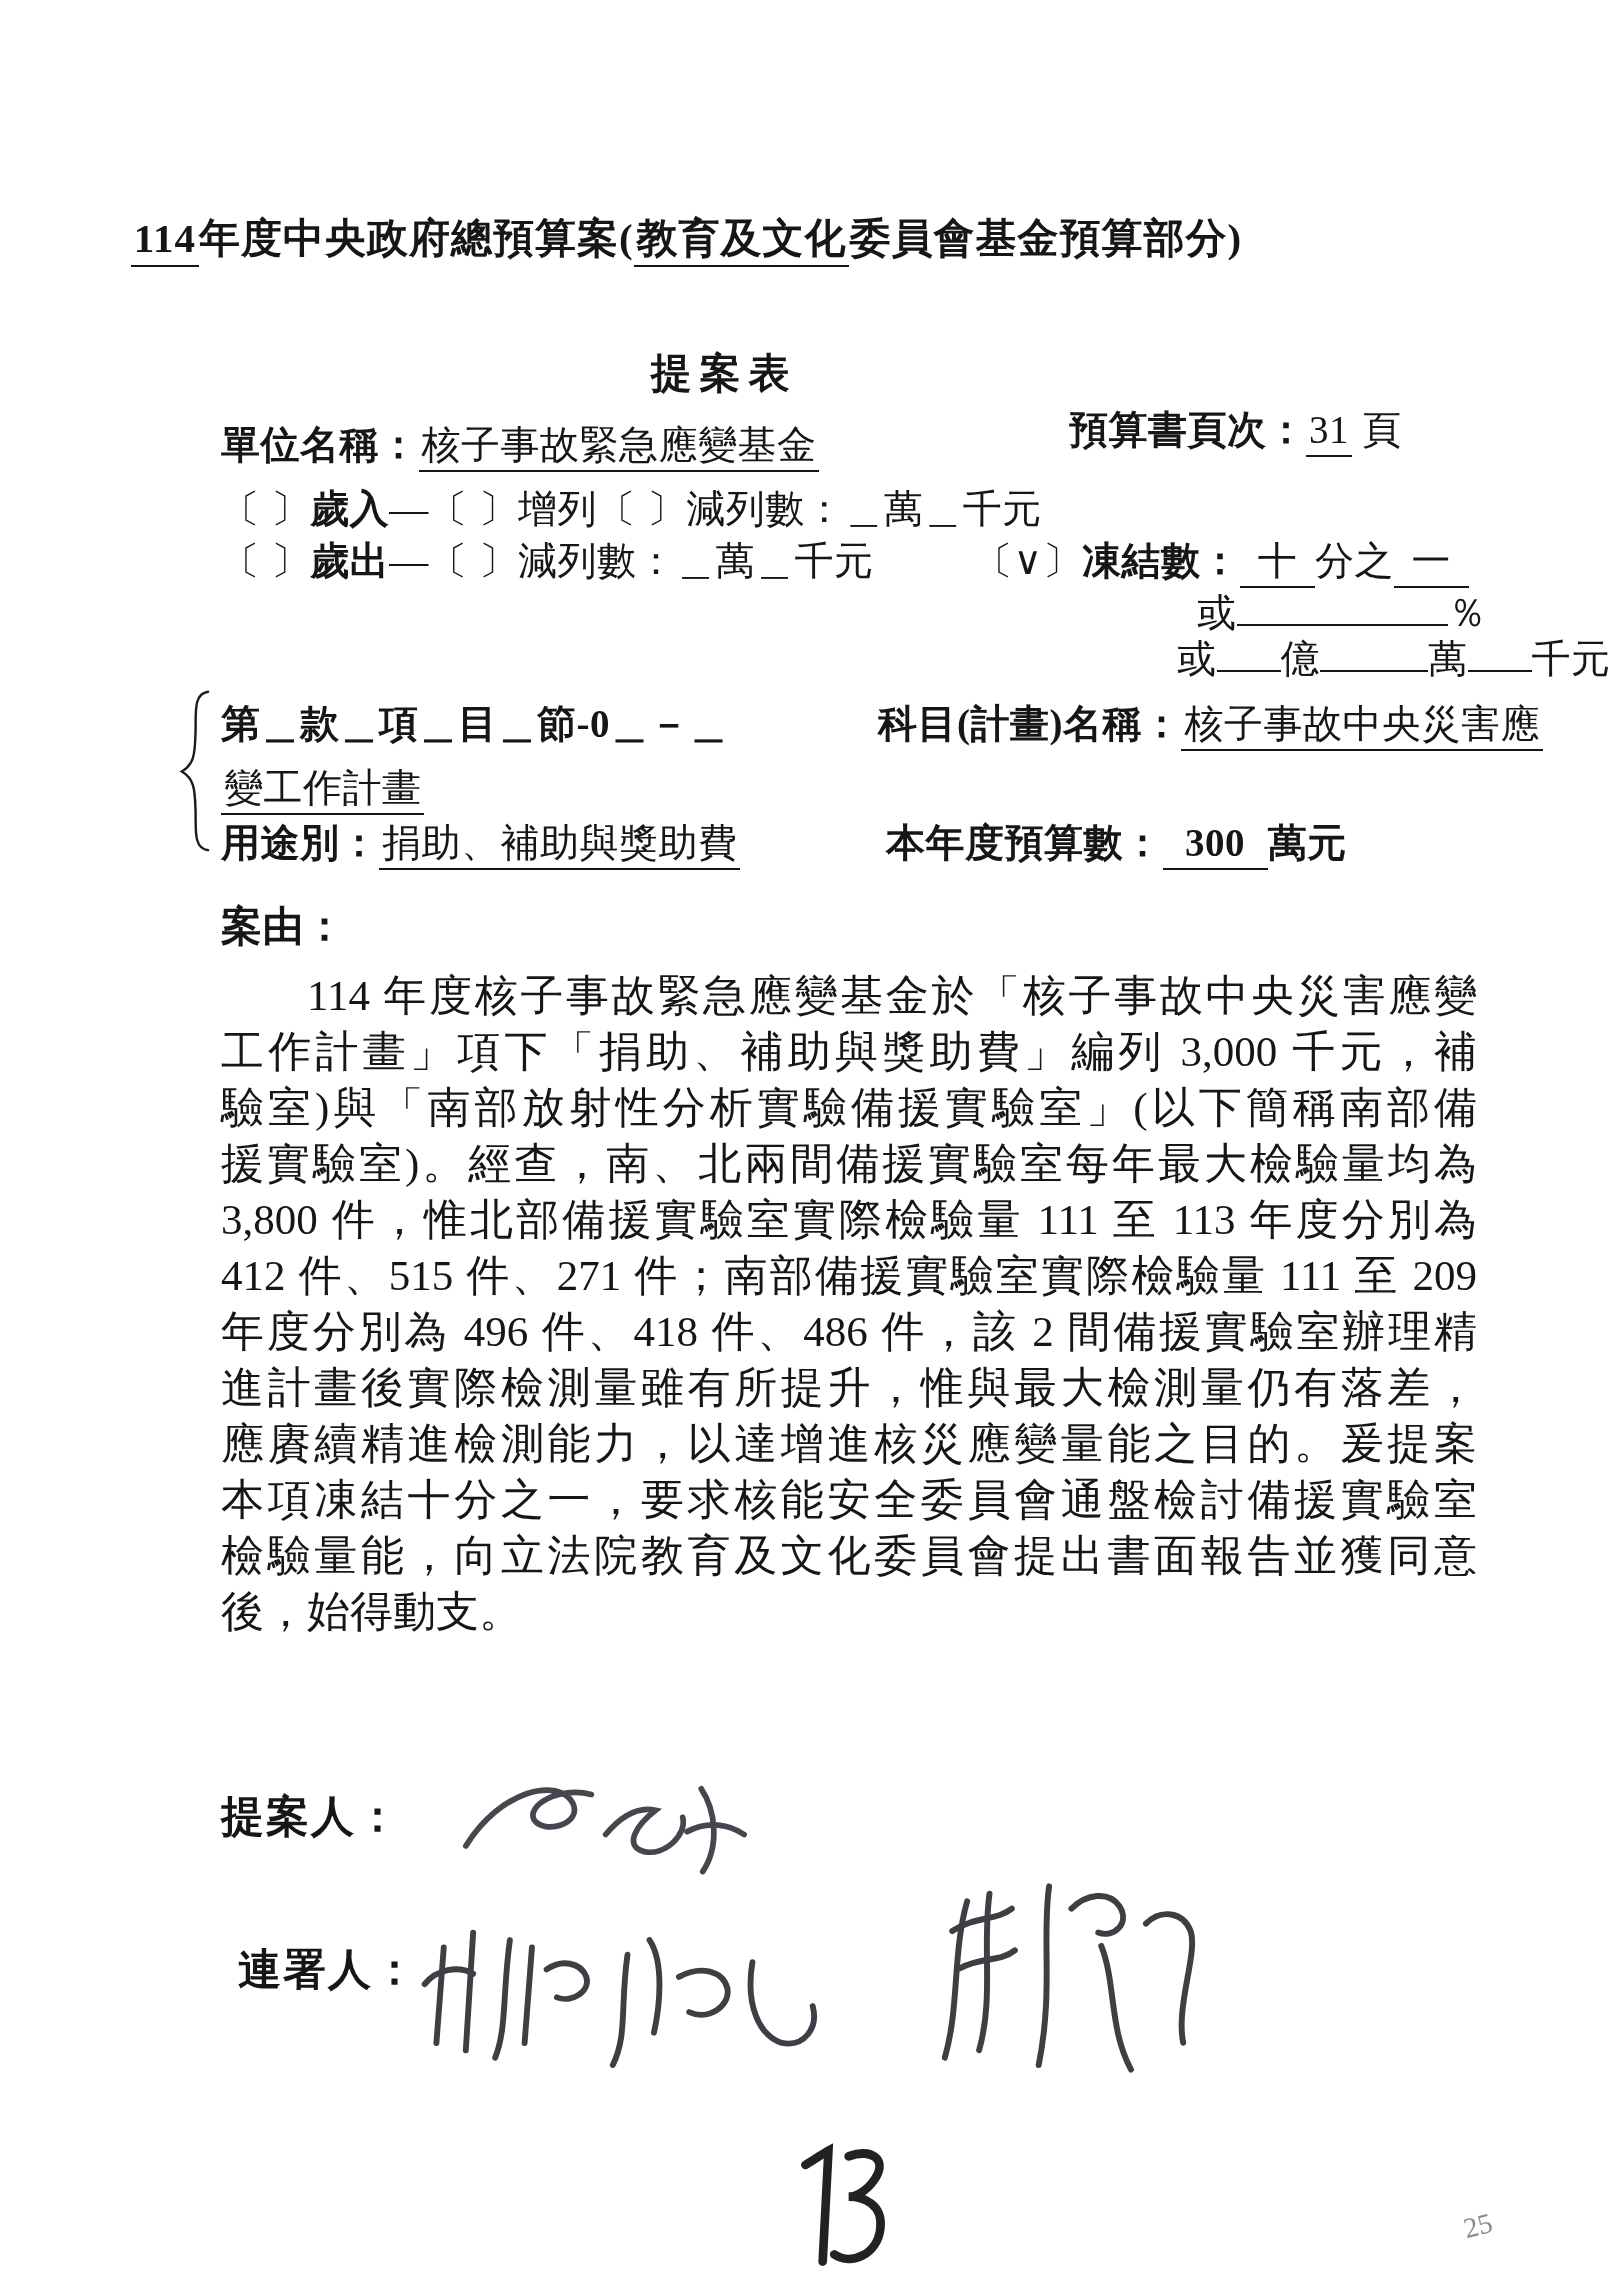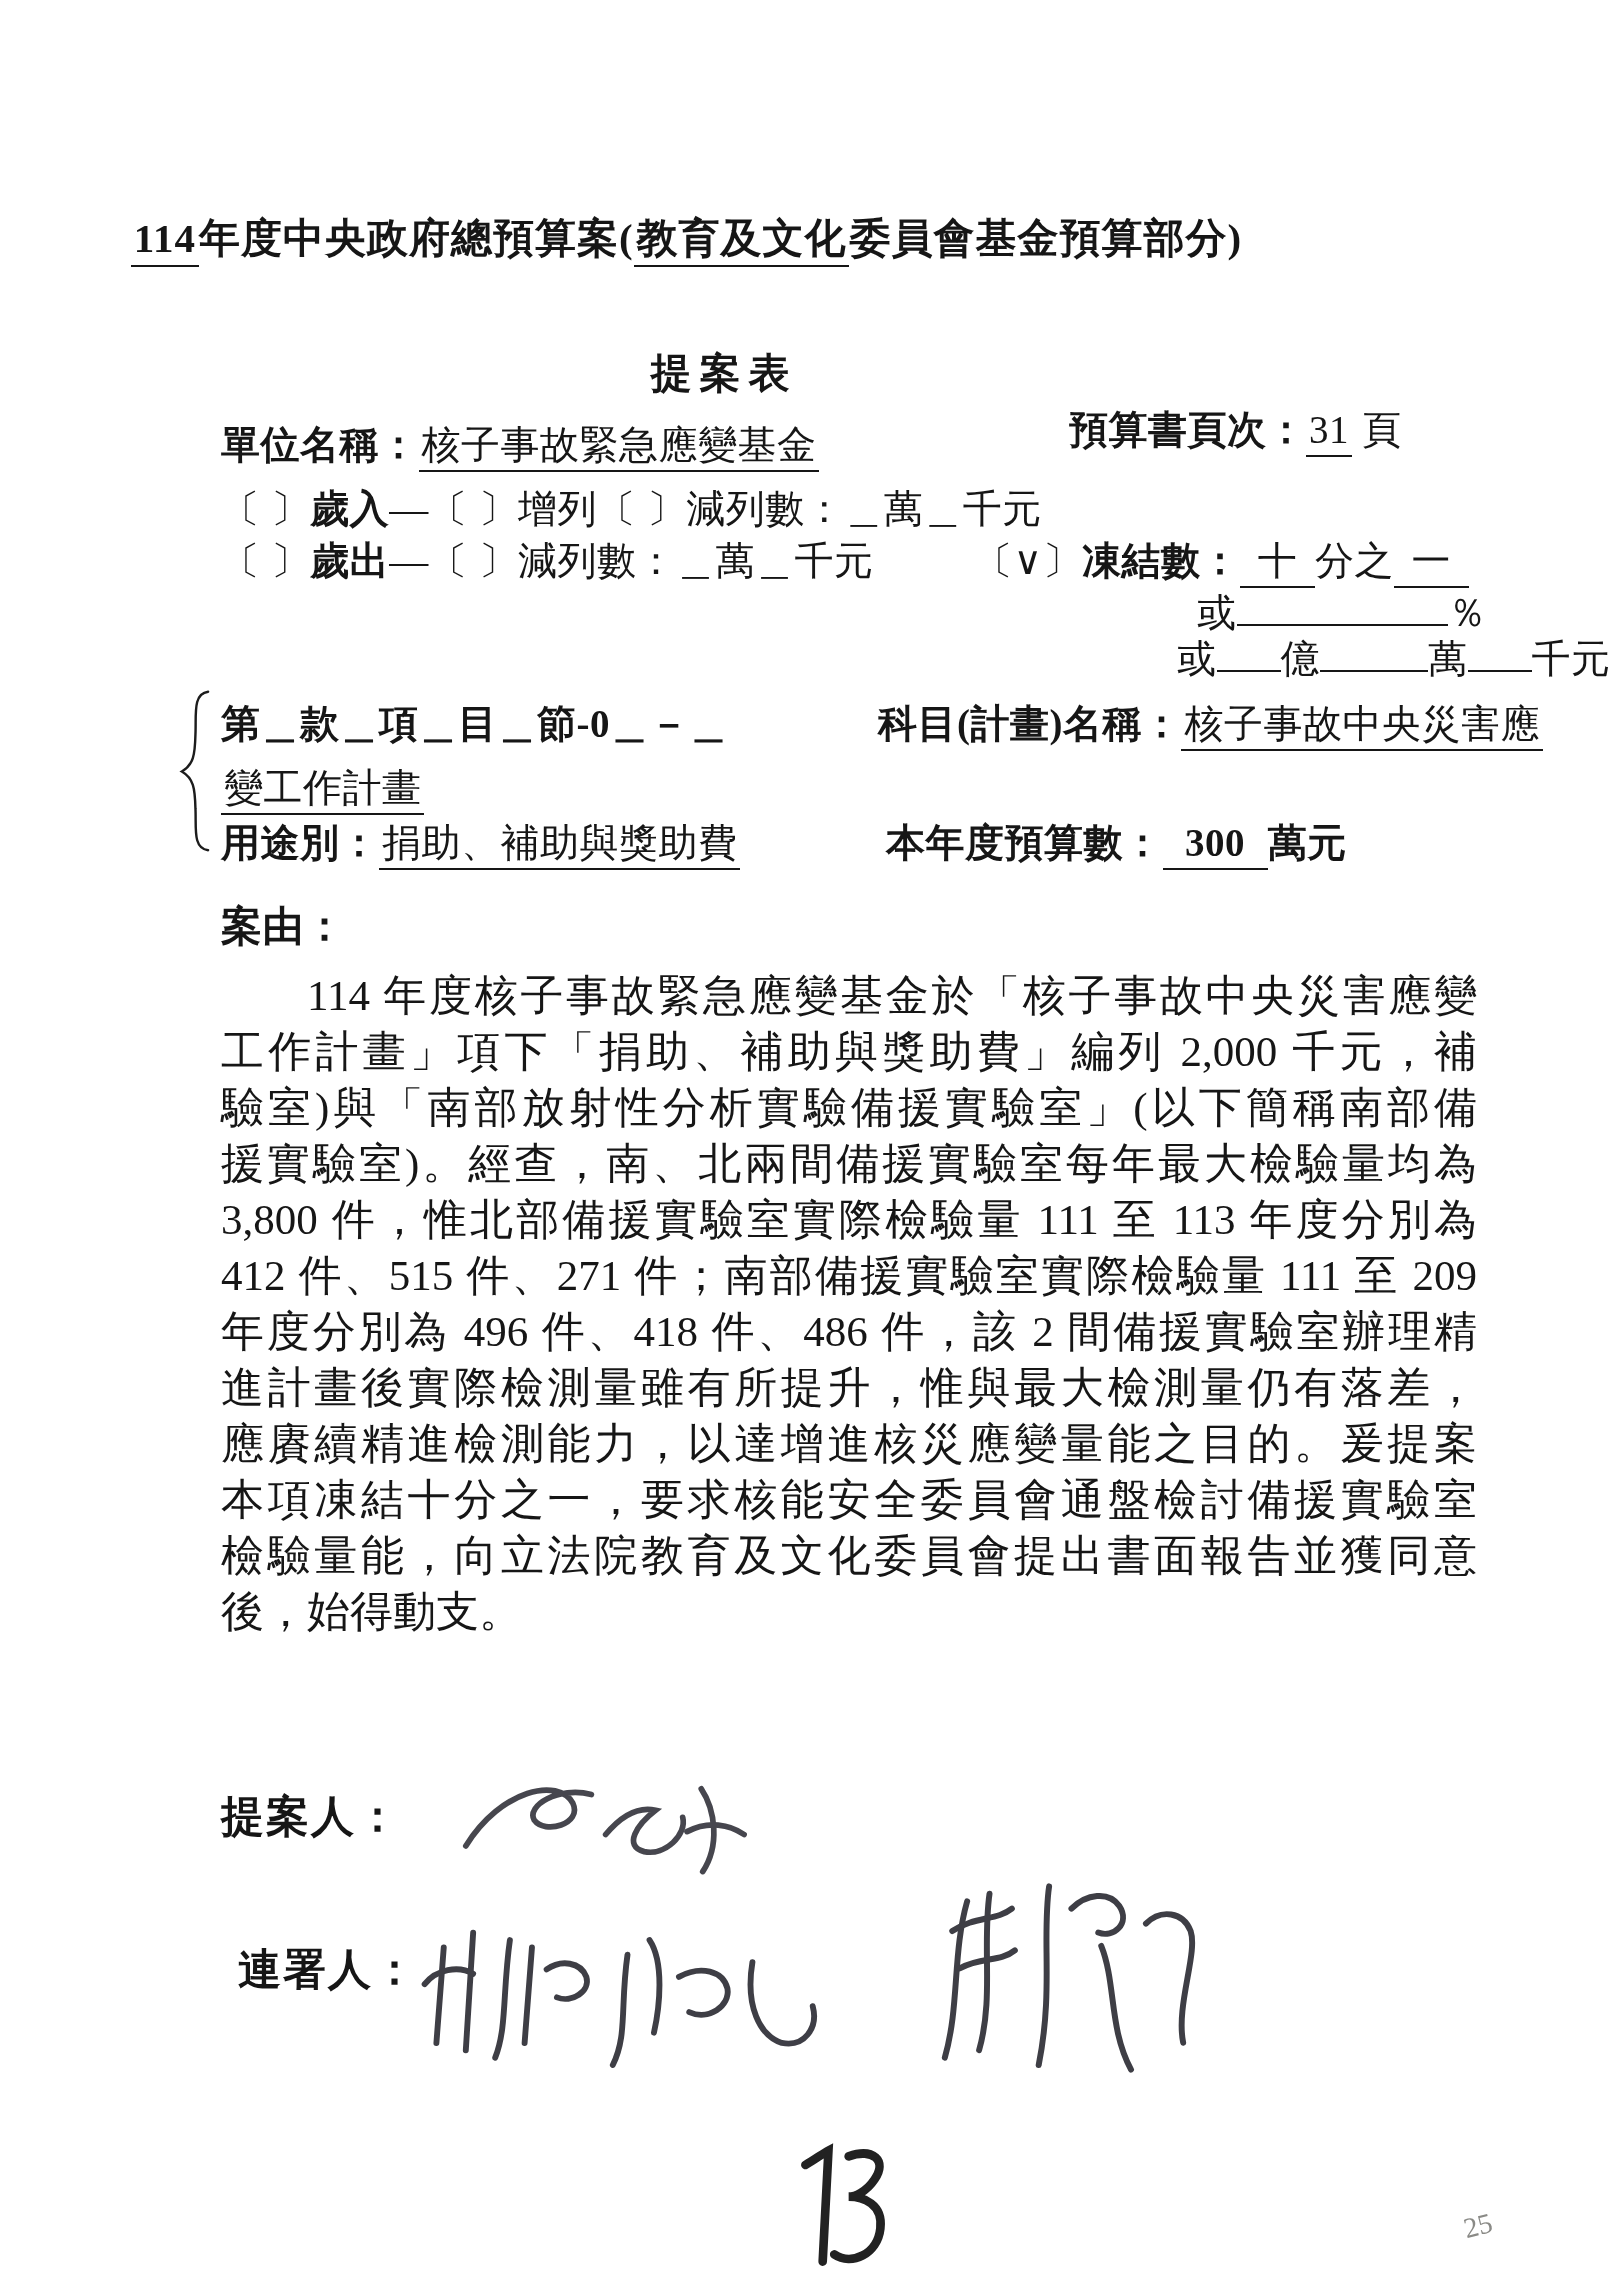--- a/index.html
+++ b/index.html
@@ -81,21 +81,21 @@
     <span class="b">用途別：</span><span class="u">捐助、補助與獎助費</span>
   </div>
   <div class="abs form" style="top:816px; left:878px;margin-left:8px;">
     <span class="b">本年度預算數：</span><span class="u b" style="padding:0 22.6px 3.9px 22.6px;">300</span><span class="b">萬元</span>
   </div>
 
   <div class="abs form b" style="top:899px; left:221px; font-size:41px;">案由：</div>
 
   <div class="abs bodytext" style="top:968px; left:221px; width:1256px;">
     <div class="bodyline first">114 年度核子事故緊急應變基金於「核子事故中央災害應變</div>
-    <div class="bodyline">工作計畫」項下「捐助、補助與獎助費」編列 2,000 千元，補</div>
+    <div class="bodyline">工作計畫」項下「捐助、補助與獎助費」編列 3,000 千元，補</div>
     <div class="bodyline">驗室)與「南部放射性分析實驗備援實驗室」(以下簡稱南部備</div>
     <div class="bodyline">援實驗室)。經查，南、北兩間備援實驗室每年最大檢驗量均為</div>
     <div class="bodyline">3,800 件，惟北部備援實驗室實際檢驗量 111 至 113 年度分別為</div>
     <div class="bodyline">412 件、515 件、271 件；南部備援實驗室實際檢驗量 111 至 209</div>
     <div class="bodyline">年度分別為 496 件、418 件、486 件，該 2 間備援實驗室辦理精</div>
     <div class="bodyline">進計畫後實際檢測量雖有所提升，惟與最大檢測量仍有落差，</div>
     <div class="bodyline">應賡續精進檢測能力，以達增進核災應變量能之目的。爰提案</div>
     <div class="bodyline">本項凍結十分之一，要求核能安全委員會通盤檢討備援實驗室</div>
     <div class="bodyline">檢驗量能，向立法院教育及文化委員會提出書面報告並獲同意</div>
     <div class="bodyline last">後，始得動支。</div>

